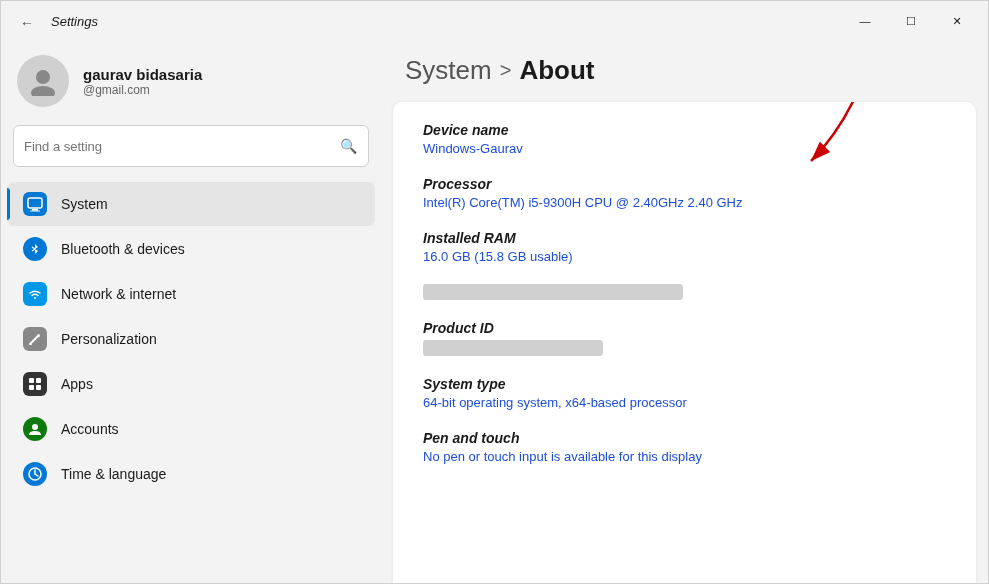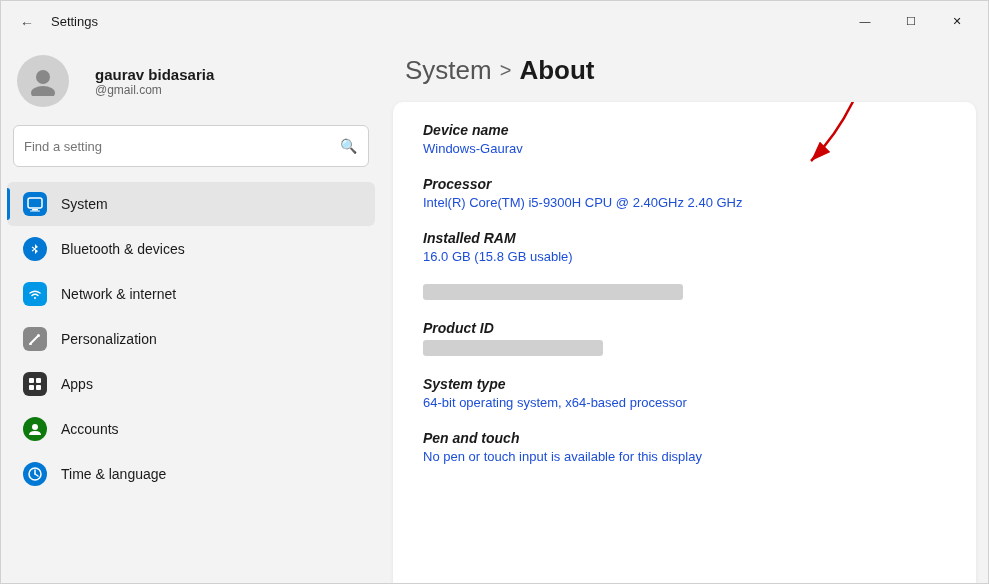--- a/index.html
+++ b/index.html
@@ -31,20 +31,21 @@
       flex-shrink: 0;
     }
     .title-bar-left {
       display: flex;
       align-items: center;
       gap: 10px;
     }
     .title-bar-title {
       font-size: 13px;
       color: #1a1a1a;
+      font-style: italic;
     }
     .title-bar-controls {
       display: flex;
       gap: 0;
     }
     .title-btn {
       width: 46px;
       height: 32px;
       display: flex;
       align-items: center;
@@ -84,21 +85,21 @@
       flex-direction: column;
       padding: 0;
       flex-shrink: 0;
       overflow: hidden;
     }
 
     
     .user-profile {
       display: flex;
       align-items: center;
-      gap: 26px;
+      gap: 14px;
       padding: 14px 16px 18px 16px;
     }
     .avatar {
       width: 52px;
       height: 52px;
       border-radius: 50%;
       background: #d0d0d0;
       display: flex;
       align-items: center;
       justify-content: center;

